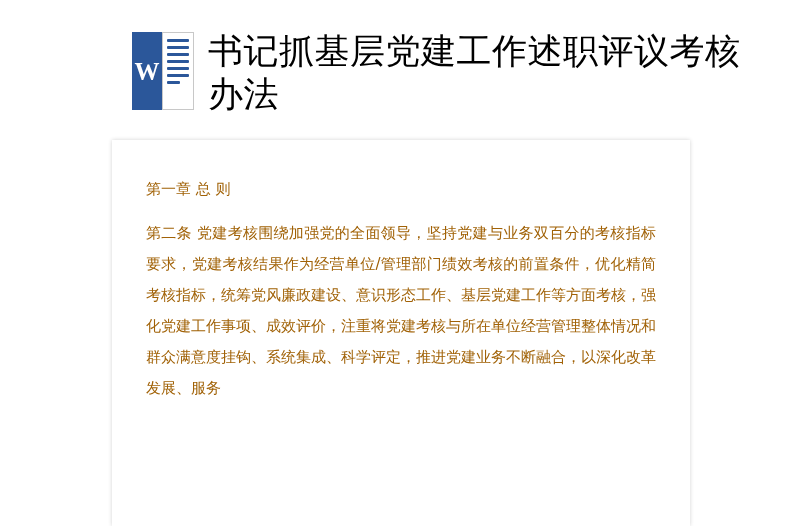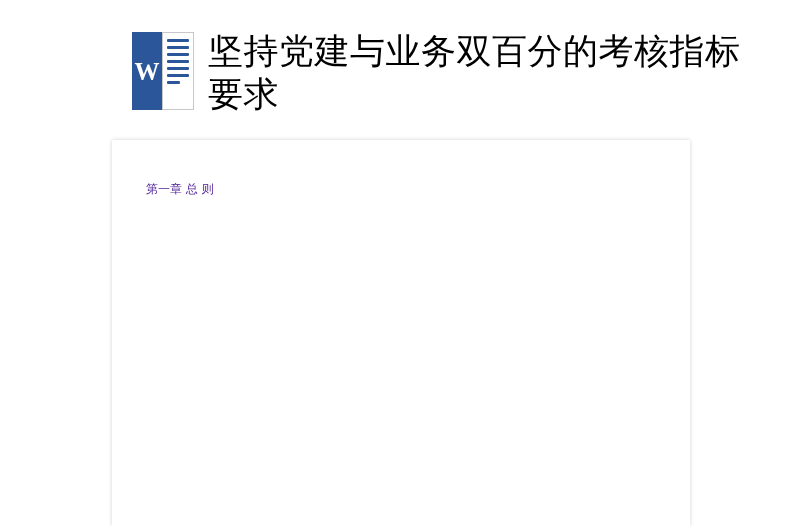--- a/index.html
+++ b/index.html
@@ -91,23 +91,23 @@
     width: 578px;
     height: 386px;
     background: #ffffff;
     box-shadow: 0 0 4px rgba(0,0,0,0.18);
     box-sizing: border-box;
     padding: 34px 34px 0 34px;
     overflow: hidden;
   }
   .sheet p {
     margin: 0 0 17px 0;
-    font-size: 12px;
+    font-size: 15px;
     line-height: 31px;
-    color: #4c1d95;
+    color: #a16207;
     font-family: "DejaVu Sans", sans-serif;
     text-align: justify;
     text-justify: inter-ideograph;
   }
   .sheet p.indent {
     text-indent: 0;
   }
   .sheet p.heading {
     margin-bottom: 13px;
   }
@@ -125,20 +125,21 @@
       <div class="icon-right">
         <i></i>
         <i></i>
         <i></i>
         <i></i>
         <i></i>
         <i></i>
         <i class="short"></i>
       </div>
     </div>
-    <div class="doc-title">坚持党建与业务双百分的考核指标要求</div>
+    <div class="doc-title">书记抓基层党建工作述职评议考核办法</div>
   </div>
 
   <div class="sheet">
     <p class="heading">第一章 总  则</p>
+    <p class="indent">第二条  党建考核围绕加强党的全面领导，坚持党建与业务双百分的考核指标要求，党建考核结果作为经营单位/管理部门绩效考核的前置条件，优化精简考核指标，统筹党风廉政建设、意识形态工作、基层党建工作等方面考核，强化党建工作事项、成效评价，注重将党建考核与所在单位经营管理整体情况和群众满意度挂钩、系统集成、科学评定，推进党建业务不断融合，以深化改革发展、服务</p>
   </div>
 
 </div>
 
 </body></html>

